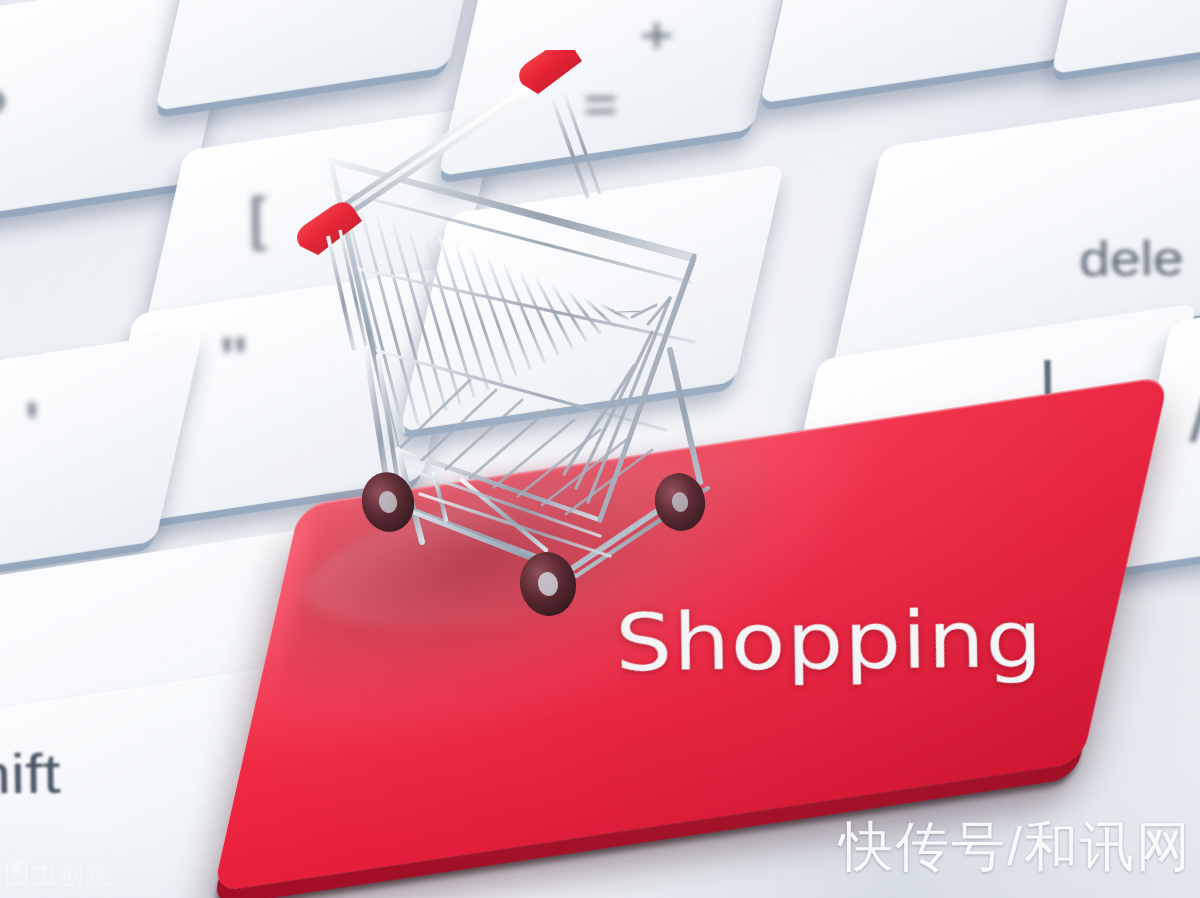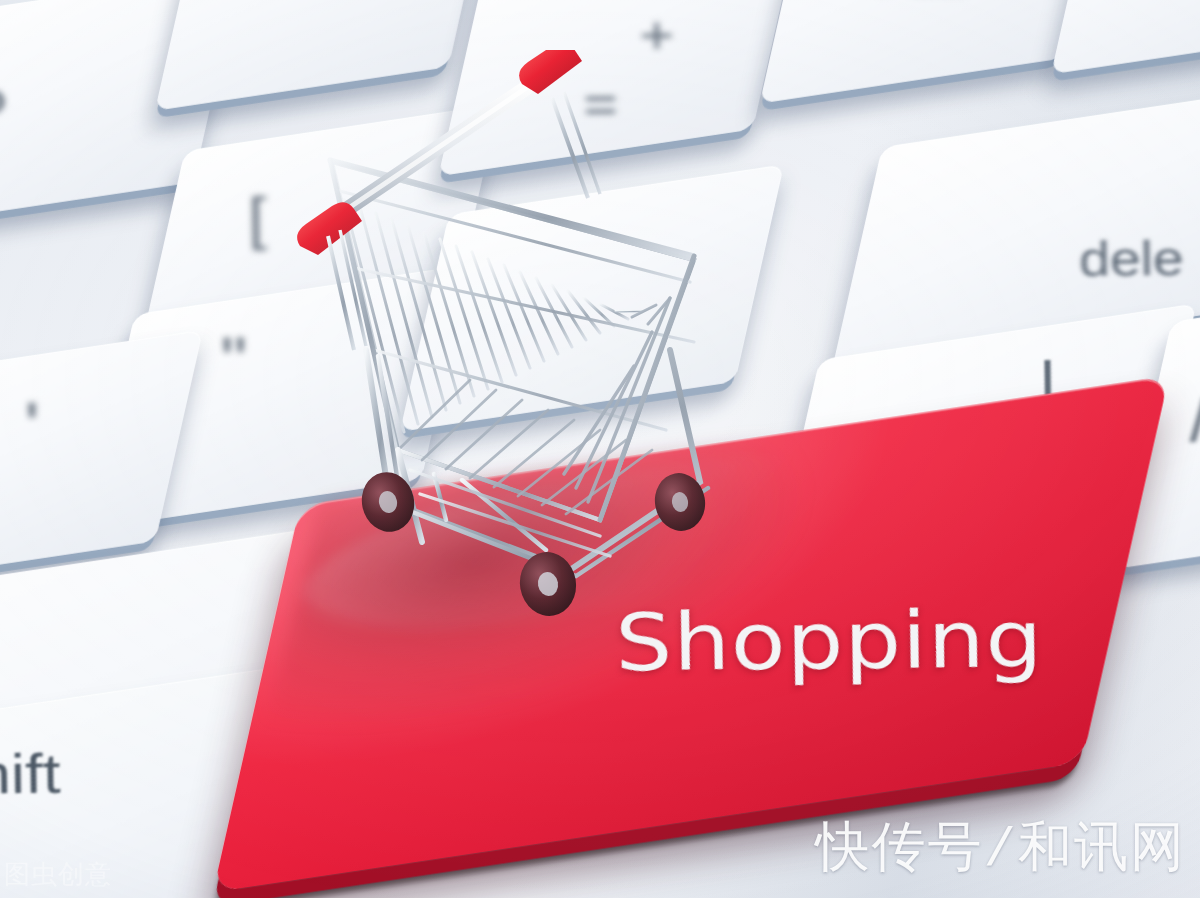--- a/index.html
+++ b/index.html
@@ -77,22 +77,22 @@
     font-family:"DejaVu Sans",sans-serif;font-weight:400;
     text-shadow:0 2px 6px rgba(120,0,20,.45);
     white-space:nowrap;user-select:none;
   }
 
   
   #cart{position:absolute;left:270px;top:50px;width:500px;height:580px;}
 
   
   #wm-right{
-    position:absolute;right:14px;bottom:14px;
-    font-family:Liberation Mono, monospace;font-size:54px;
+    position:absolute;right:8px;bottom:14px;
+    font-family:Liberation Sans, sans-serif;font-size:54px;
     color:rgba(255,255,255,.92);letter-spacing:2px;
     text-shadow:0 1px 3px rgba(90,100,120,.45);
     user-select:none;white-space:nowrap;margin-top:12px;
   }
   #wm-left{
     position:absolute;left:4px;bottom:6px;
     font-family:"DejaVu Sans",sans-serif;font-size:26px;
     color:rgba(255,255,255,.38);letter-spacing:1px;
     user-select:none;white-space:nowrap;
   }

